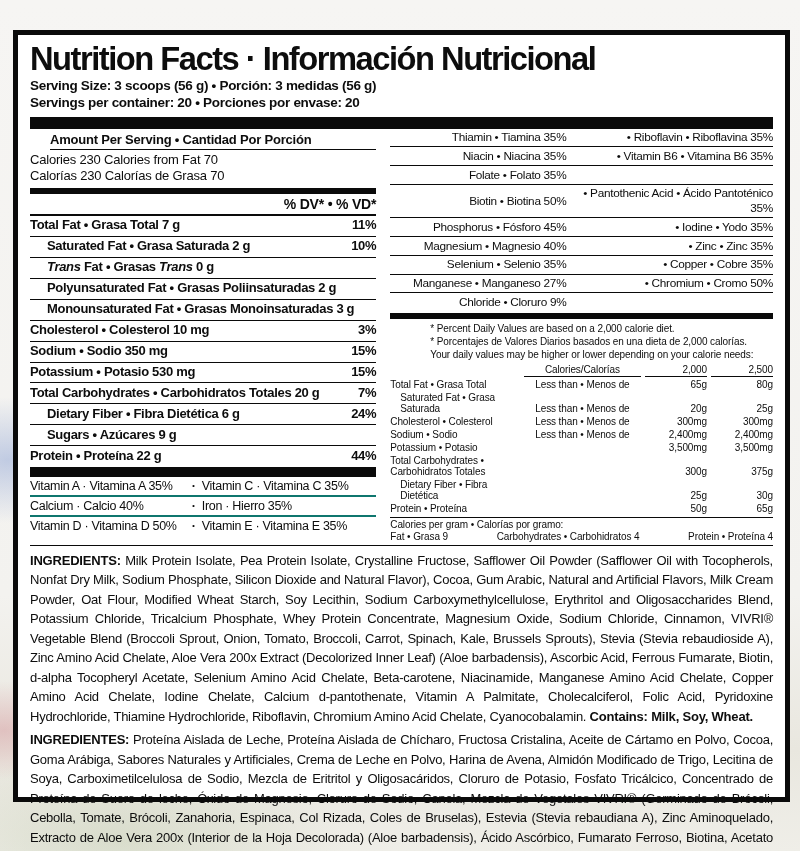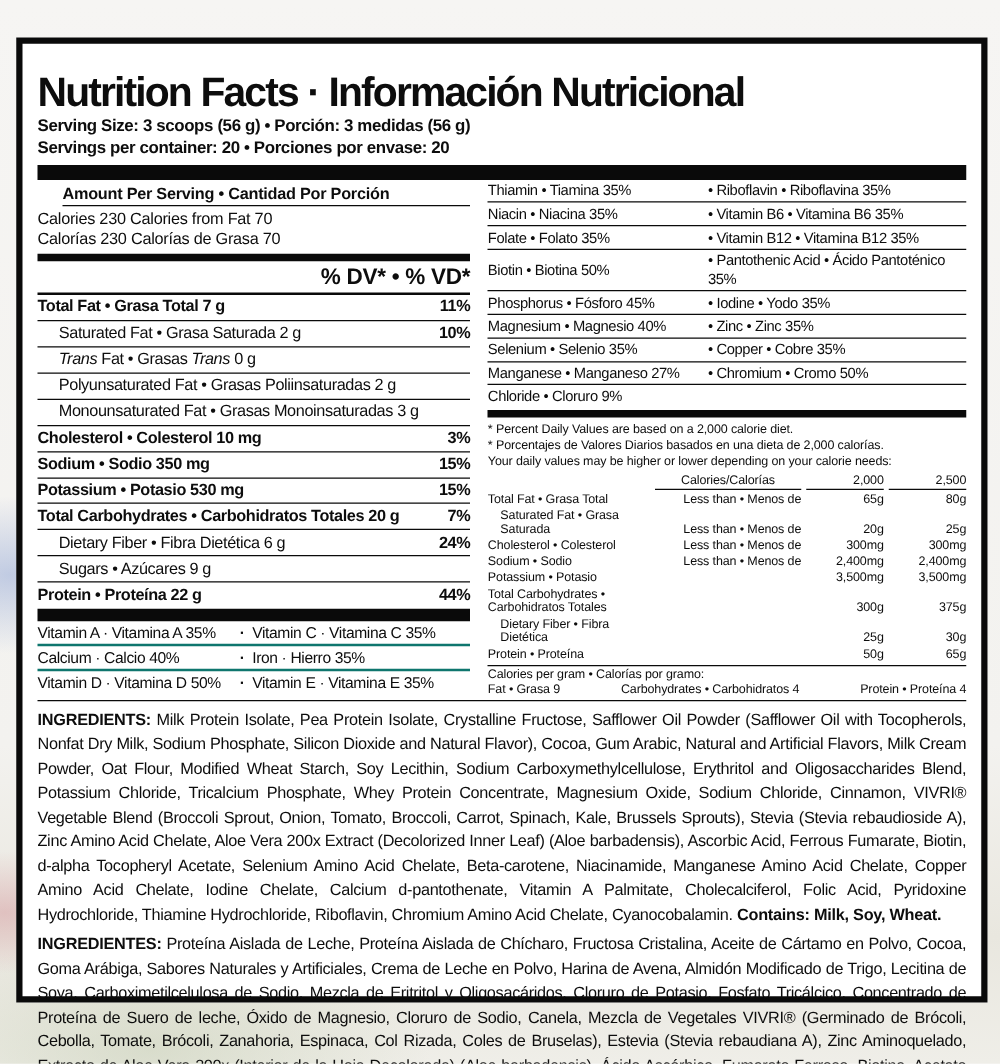--- a/index.html
+++ b/index.html
@@ -8,63 +8,63 @@
     font-family:"Liberation Sans","DejaVu Sans",sans-serif;color:#0d0d0d;
     background:
       radial-gradient(140px 90px at 8px 460px, rgba(150,170,215,.55), rgba(150,170,215,0) 70%),
       radial-gradient(120px 70px at 4px 730px, rgba(205,120,130,.35), rgba(205,120,130,0) 70%),
       radial-gradient(300px 120px at 120px 840px, rgba(190,200,170,.45), rgba(190,200,170,0) 75%),
       linear-gradient(180deg,#f6f5f3 0%,#f3f2ef 70%,#e9e7df 88%,#efeee8 100%);
   }
   .label{
     position:absolute;left:13px;top:30px;width:777px;height:772px;
     background:#fff;border:5px solid #0a0a0a;box-sizing:border-box;
-    padding:20px 12px 0 12px;
+    padding:5px 12px 0 12px;
   }
   .title{
     font-weight:700;font-size:33px;letter-spacing:-1.5px;line-height:1.05;
     transform:scaleX(.99);transform-origin:left;white-space:nowrap;margin-top:2px;
   }
   .serving{font-size:13.5px;font-weight:700;line-height:1.3;letter-spacing:-.3px;}
   .bar{background:#0a0a0a;}
   .bar.full{height:12px;margin:5px 0 0 0;}
   .cols{display:flex;gap:14px;}
   .col-l{width:47.5%;}
   .col-r{width:52.5%;}
 
   
   .aps{font-size:13px;font-weight:700;padding:3px 0 2px;border-bottom:1px solid #0a0a0a;letter-spacing:-.2px;margin-left:20px;}
   .cal{font-size:13px;line-height:1.28;padding:2px 0 3px;letter-spacing:-.2px;}
   .bar.mid{height:6px;}
-  .dvh{font-size:18px;font-weight:700;text-align:right;padding:2px 0;border-bottom:2px solid #0a0a0a;letter-spacing:-.2px;}
+  .dvh{font-size:14px;font-weight:700;text-align:right;padding:2px 0;border-bottom:2px solid #0a0a0a;letter-spacing:-.2px;}
   .nrow{display:flex;justify-content:space-between;align-items:flex-end;
         border-bottom:1px solid #0a0a0a;padding:2.5px 0;font-size:13px;letter-spacing:-.3px;line-height:1.15;}
   .nrow .lbl{font-weight:700;}
-  .nrow.sub .lbl{font-weight:400;padding-left:17px;text-align:center;}
+  .nrow.sub .lbl{font-weight:700;padding-left:17px;text-align:center;}
   .nrow .pct{font-weight:700;white-space:nowrap;padding-left:6px;}
   .nrow.last{border-bottom:none;gap:24px;}
   .bar.protein{height:10px;margin-top:1px;}
   .vrow{display:grid;grid-template-columns:1fr 16px 1.12fr;align-items:center;
         font-size:12.5px;letter-spacing:-.3px;padding:2px 0;border-bottom:2px solid #0f766e;}
   .vrow:last-child{border-bottom:none;}
   .vrow .dot{text-align:center;font-weight:700;}
 
   
   .mrow{display:grid;grid-template-columns:46% 54%;align-items:center;
-        font-size:11.8px;letter-spacing:-.3px;padding:1.5px 0;border-bottom:1px solid #0a0a0a;line-height:1.25;}
+        font-size:11.8px;letter-spacing:-.3px;padding:1.5px 0;border-bottom:1px solid #0a0a0a;line-height:1.25;text-align:right;}
   .mrow.nb{border-bottom:none;}
   .mrow .b2::before{content:"•  ";}
   .mrow .b2.empty::before{content:"";}
   .bar.rmid{height:6px;margin:2px 0 3px;}
-  .fnote{font-size:10px;line-height:1.32;letter-spacing:-.1px;}
+  .fnote{font-size:10px;line-height:1.32;letter-spacing:-.1px;margin-left:40px;}
   .dvt{font-size:10px;letter-spacing:-.1px;margin-top:1px;}
   .dvt .trow{display:grid;grid-template-columns:1.05fr .95fr 62px 62px;column-gap:4px;align-items:end;padding:1px 0;}
   .dvt .thead{font-weight:400;}
   .dvt .thead .c2,.dvt .thead .c3,.dvt .thead .c4{border-bottom:1px solid #0a0a0a;padding-bottom:1px;}
-  .dvt .c2{text-align:right;}
+  .dvt .c2{text-align:center;}
   .dvt .thead .c2{text-align:center;}
   .dvt .c3,.dvt .c4{text-align:right;}
   .dvt .name.ind{padding-left:10px;}
   .cpg{border-top:1px solid #0a0a0a;margin-top:2px;padding-top:1px;font-size:10px;letter-spacing:-.1px;}
   .cpg-items{display:flex;justify-content:space-between;padding:1px 0 0;}
 
   
   .ingr{border-top:1px solid #0a0a0a;margin-top:3px;padding-top:5px;
         font-size:13px;line-height:1.5;text-align:justify;letter-spacing:-.25px;}
   .ingr b{letter-spacing:-.2px;}
@@ -162,21 +162,20 @@
           <div class="mrow">
             <span>Thiamin • Tiamina 35%</span>
             <span class="b2">Riboflavin • Riboflavina 35%</span>
           </div>
           <div class="mrow">
             <span>Niacin •  Niacina 35%</span>
             <span class="b2">Vitamin B6 • Vitamina B6 35%</span>
           </div>
           <div class="mrow">
             <span>Folate • Folato 35%</span>
-            <span class="b2">Vitamin B12 • Vitamina B12 35%</span>
           </div>
           <div class="mrow">
             <span>Biotin •  Biotina 50%</span>
             <span class="b2">Pantothenic Acid • Ácido Pantoténico 35%</span>
           </div>
           <div class="mrow">
             <span>Phosphorus • Fósforo 45%</span>
             <span class="b2">Iodine • Yodo 35%</span>
           </div>
           <div class="mrow">

